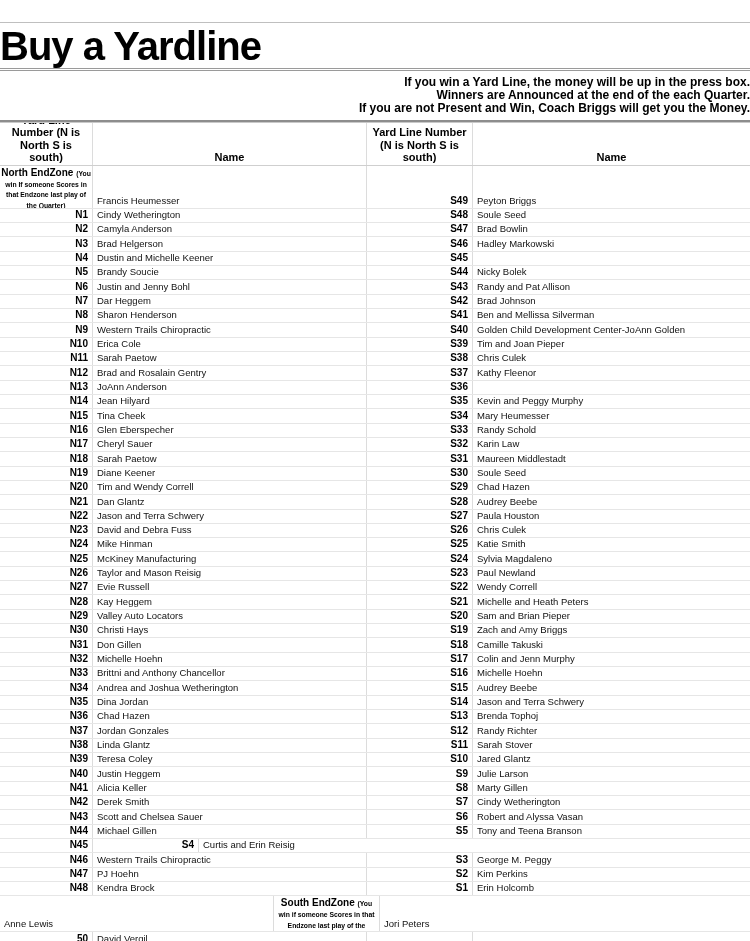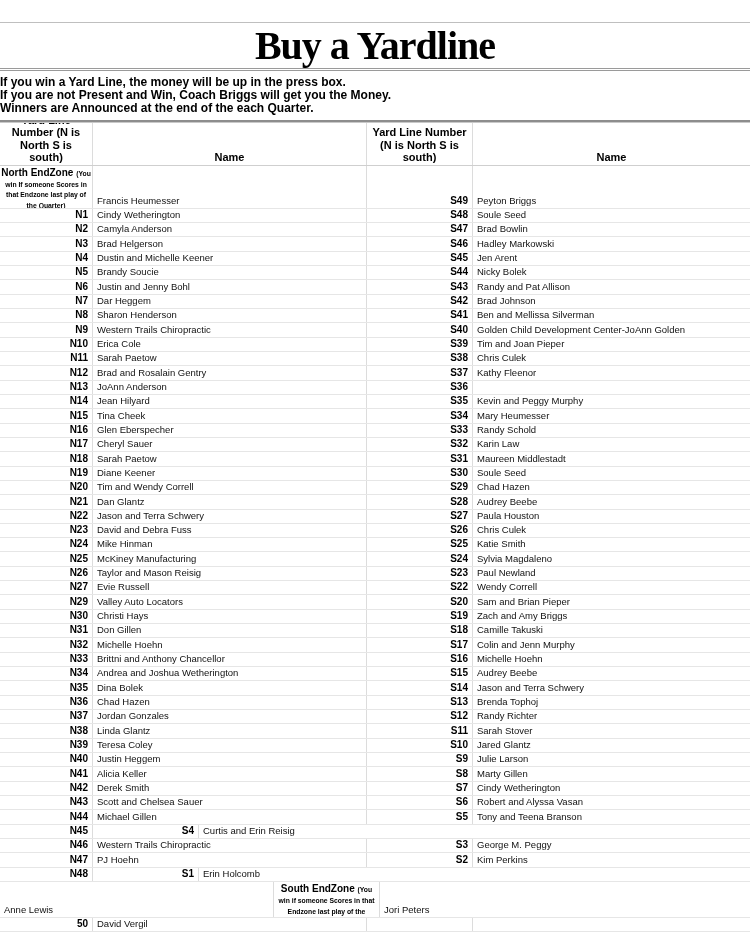--- a/index.html
+++ b/index.html
@@ -1,21 +1,21 @@
 <!DOCTYPE html>
 <html><head>
 <meta charset="utf-8">
 <style>
   html,body{margin:0;padding:0;background:#fff;}
   body{width:750px;height:941px;overflow:hidden;font-family:"Liberation Sans",sans-serif;color:#000;}
   .sheet{width:750px;}
   .top-band{height:22px;border-bottom:1px solid #bfbfbf;}
-  .title-sec{height:45px;border-bottom:3px double #9a9a9a;display:flex;align-items:center;justify-content:center;font-family:Liberation Serif, serif;}
+  .title-sec{height:45px;border-bottom:3px double #9a9a9a;display:flex;align-items:center;}
   .title-sec h1{margin:0;font-size:40px;font-weight:bold;letter-spacing:-1px;line-height:1;}
-  .instr-sec{padding:5px 0 4px 0;border-bottom:2px solid #8d8d8d;text-align:left;}
+  .instr-sec{padding:5px 0 4px 0;border-bottom:2px solid #8d8d8d;text-align:right;}
   .instr-line{font-size:12px;font-weight:bold;line-height:13.2px;}
   .grid{width:750px;}
   .row{display:flex;width:750px;box-sizing:border-box;border-bottom:1px solid #e6e6e6;height:14.33px;}
   .row.hdr{height:44px;border-top:1px solid #c9c9c9;border-bottom:1px solid #cfcfcf;}
   .row.tall1{height:43px;}
   .row.tall2{height:36px;}
   .cell{box-sizing:border-box;display:flex;align-items:flex-end;overflow:hidden;}
   .c1{width:93px;border-right:1px solid #dcdcdc;}
   .c2{width:274px;border-right:1px solid #dcdcdc;}
   .c3{width:106px;border-right:1px solid #dcdcdc;}
@@ -30,22 +30,22 @@
 </head>
 <body>
 
 <div class="sheet">
   <div class="top-band"></div>
   <div class="title-sec">
     <h1>Buy a Yardline</h1>
   </div>
   <div class="instr-sec">
     <div class="instr-line">If you win a Yard Line, the money will be up in the press box.</div>
+    <div class="instr-line">Winners are Announced at the end of the each Quarter.</div>
     <div class="instr-line">If you are not Present and Win, Coach Briggs will get you the Money.</div>
-    <div class="instr-line">Winners are Announced at the end of the each Quarter.</div>
   </div>
   <div class="grid" id="grid">
     <div class="row hdr">
       <div class="cell c1 hc">Yard Line Number (N is North S is south)</div>
       <div class="cell c2 hc">Name</div>
       <div class="cell c3 hc">Yard Line Number (N is North S is south)</div>
       <div class="cell c4 hc">Name</div>
     </div>
   <div class="row tall1">
         <div class="cell ez c1"><span class="ez-title">North EndZone </span><span class="ez-note">(You win If someone Scores in that Endzone last play of the Quarter)</span></div>
@@ -68,21 +68,20 @@
       <div class="row">
         <div class="cell c1 num">N3</div>
         <div class="cell c2 nm">Brad Helgerson</div>
         <div class="cell c3 num">S46</div>
         <div class="cell c4 nm">Hadley Markowski</div>
       </div>
       <div class="row">
         <div class="cell c1 num">N4</div>
         <div class="cell c2 nm">Dustin and Michelle Keener</div>
         <div class="cell c3 num">S45</div>
-        <div class="cell c4 nm">Jen Arent</div>
       </div>
       <div class="row">
         <div class="cell c1 num">N5</div>
         <div class="cell c2 nm">Brandy Soucie</div>
         <div class="cell c3 num">S44</div>
         <div class="cell c4 nm">Nicky Bolek</div>
       </div>
       <div class="row">
         <div class="cell c1 num">N6</div>
         <div class="cell c2 nm">Justin and Jenny Bohl</div>
@@ -208,20 +207,26 @@
         <div class="cell c3 num">S23</div>
         <div class="cell c4 nm">Paul Newland</div>
       </div>
       <div class="row">
         <div class="cell c1 num">N27</div>
         <div class="cell c2 nm">Evie Russell</div>
         <div class="cell c3 num">S22</div>
         <div class="cell c4 nm">Wendy Correll</div>
       </div>
       <div class="row">
+        <div class="cell c1 num">N28</div>
+        <div class="cell c2 nm">Kay Heggem</div>
+        <div class="cell c3 num">S21</div>
+        <div class="cell c4 nm">Michelle and Heath Peters</div>
+      </div>
+      <div class="row">
         <div class="cell c1 num">N29</div>
         <div class="cell c2 nm">Valley Auto Locators</div>
         <div class="cell c3 num">S20</div>
         <div class="cell c4 nm">Sam and Brian Pieper</div>
       </div>
       <div class="row">
         <div class="cell c1 num">N30</div>
         <div class="cell c2 nm">Christi Hays</div>
         <div class="cell c3 num">S19</div>
         <div class="cell c4 nm">Zach and Amy Briggs</div>
@@ -245,21 +250,21 @@
         <div class="cell c4 nm">Michelle Hoehn</div>
       </div>
       <div class="row">
         <div class="cell c1 num">N34</div>
         <div class="cell c2 nm">Andrea and Joshua Wetherington</div>
         <div class="cell c3 num">S15</div>
         <div class="cell c4 nm">Audrey Beebe</div>
       </div>
       <div class="row">
         <div class="cell c1 num">N35</div>
-        <div class="cell c2 nm">Dina Bolek</div>
+        <div class="cell c2 nm">Dina Jordan</div>
         <div class="cell c3 num">S14</div>
         <div class="cell c4 nm">Jason and Terra Schwery</div>
       </div>
       <div class="row">
         <div class="cell c1 num">N36</div>
         <div class="cell c2 nm">Chad Hazen</div>
         <div class="cell c3 num">S13</div>
         <div class="cell c4 nm">Brenda Tophoj</div>
       </div>
       <div class="row">
@@ -322,20 +327,21 @@
         <div class="cell c4 nm">George M. Peggy</div>
       </div>
       <div class="row">
         <div class="cell c1 num">N47</div>
         <div class="cell c2 nm">PJ Hoehn</div>
         <div class="cell c3 num">S2</div>
         <div class="cell c4 nm">Kim Perkins</div>
       </div>
       <div class="row">
         <div class="cell c1 num">N48</div>
+        <div class="cell c2 nm">Kendra Brock</div>
         <div class="cell c3 num">S1</div>
         <div class="cell c4 nm">Erin Holcomb</div>
       </div>
       <div class="row tall2">
         <div class="cell c2 nm">Anne Lewis</div>
         <div class="cell ez c3"><span class="ez-title">South EndZone </span><span class="ez-note">(You win if someone Scores in that Endzone last play of the Quarter)</span></div>
         <div class="cell c4 nm">Jori Peters</div>
       </div>
       <div class="row">
         <div class="cell c1 num">50</div>

